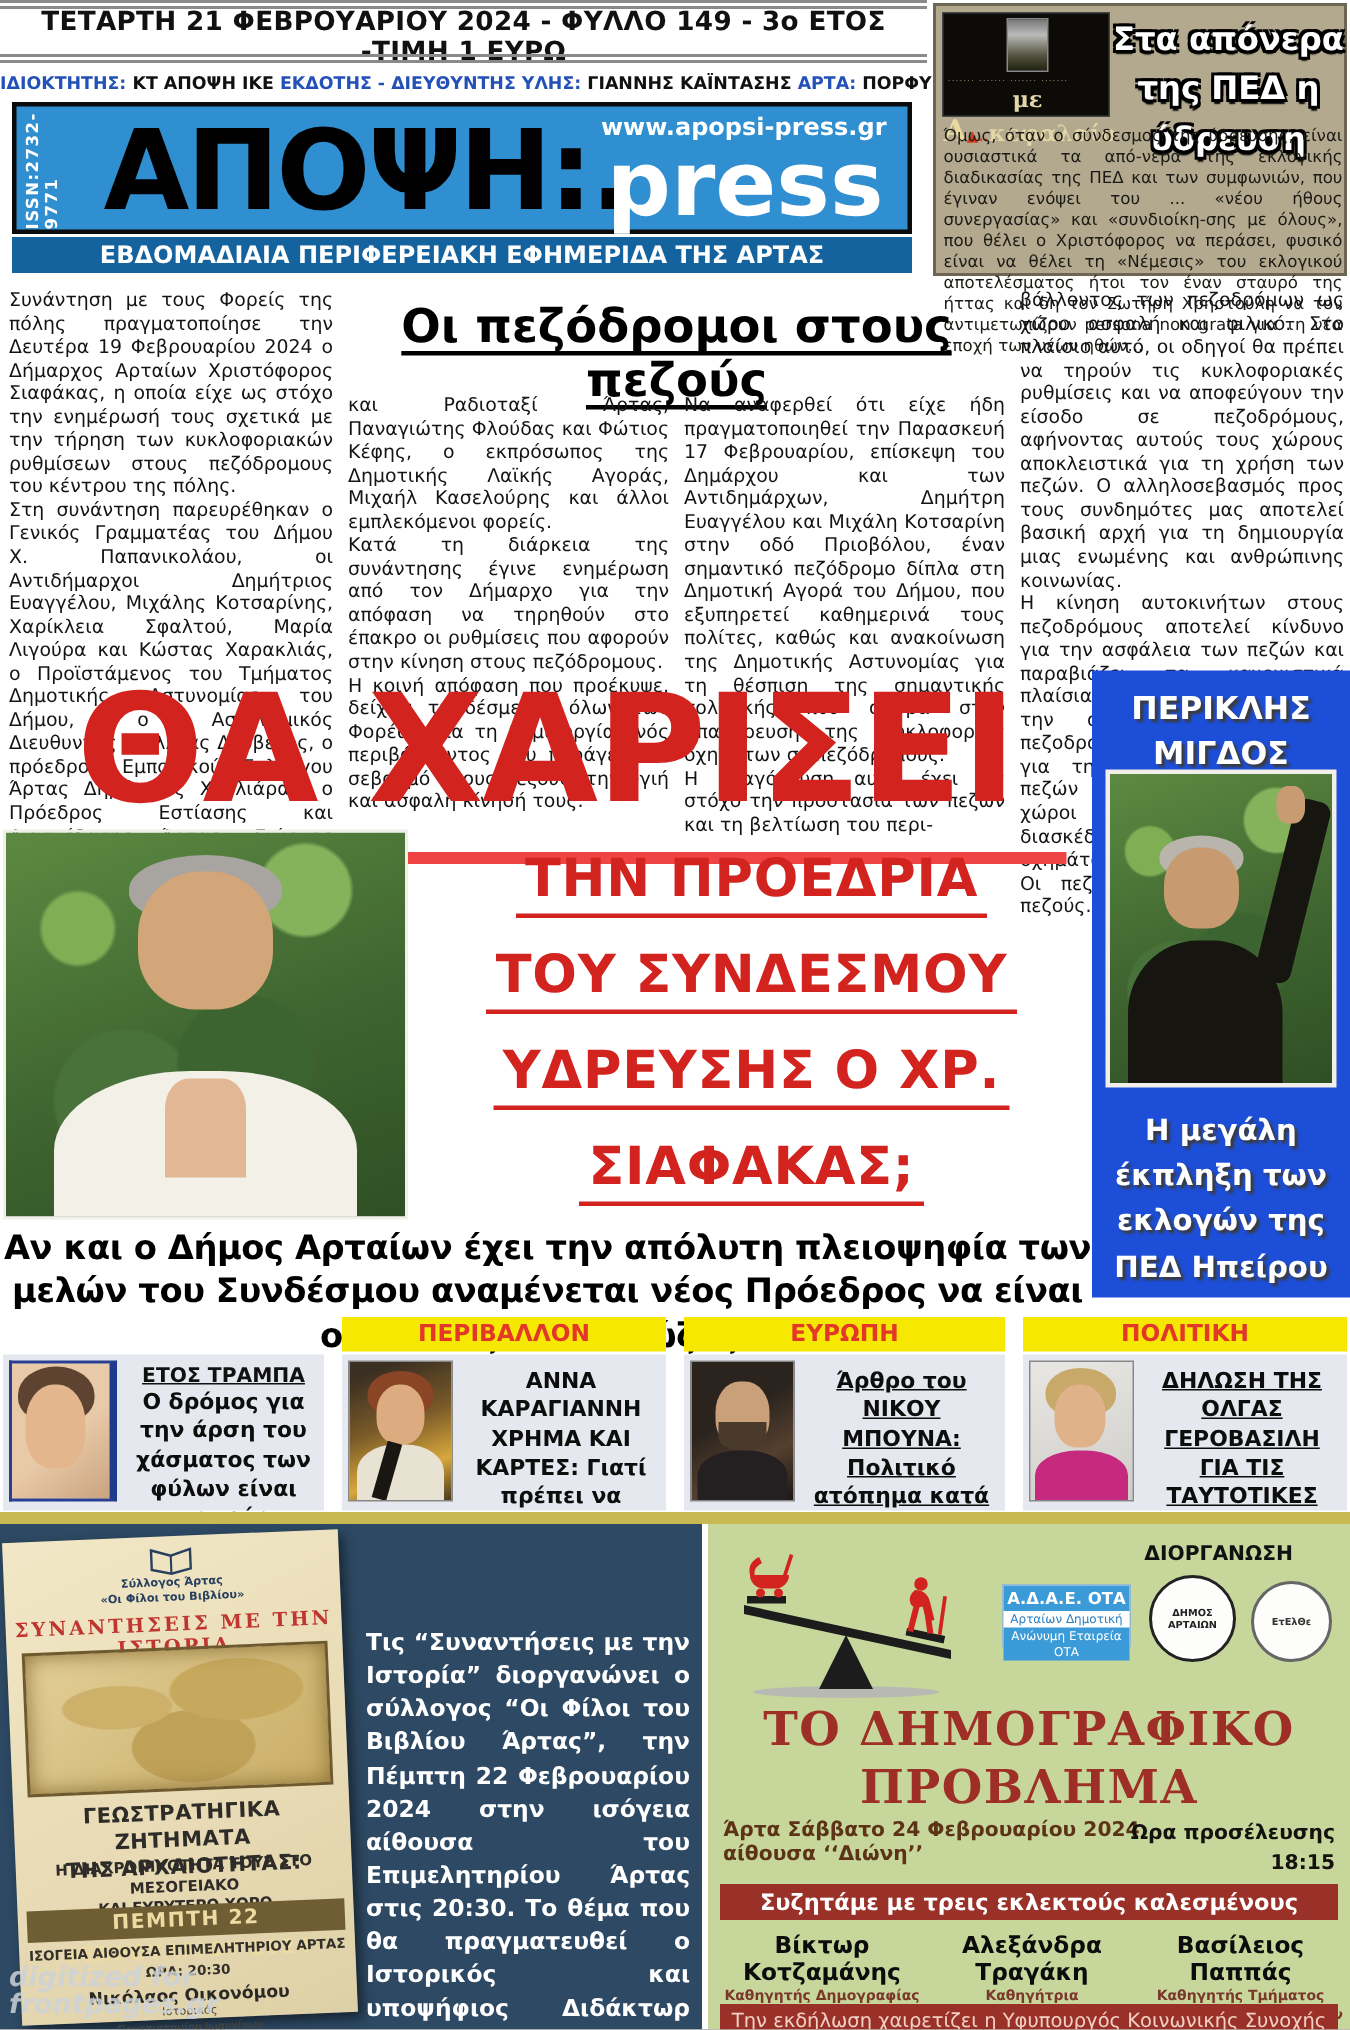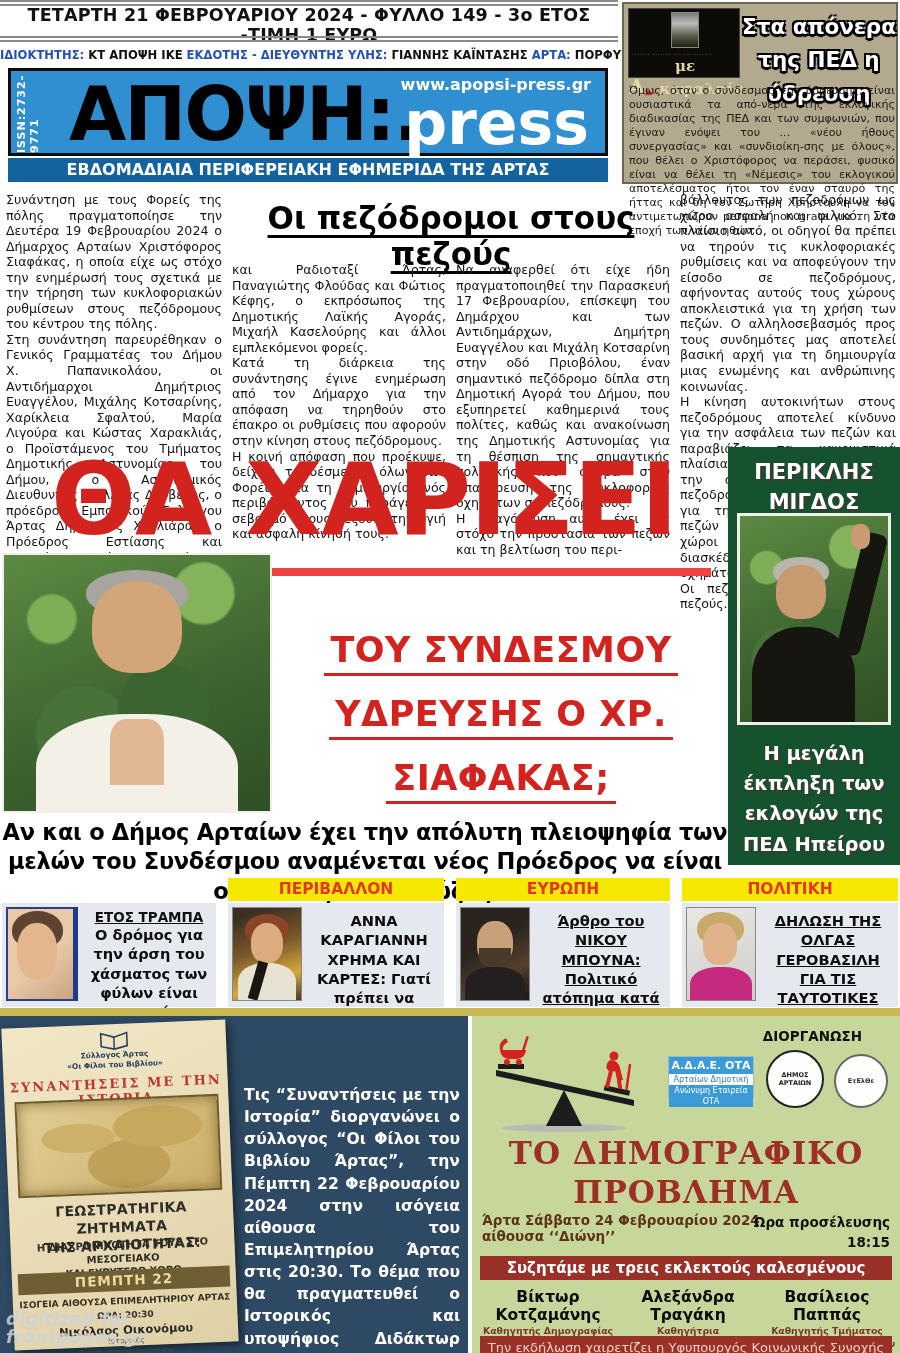--- a/index.html
+++ b/index.html
@@ -41,21 +41,21 @@
 
   
   .red{color:#d2231f}
   .bighead{font-size:100px;font-weight:bold;letter-spacing:-1px;line-height:.95;
            border-bottom:8px solid #ef4444;padding:0 34px 10px}
   .redline{font-size:35px;font-weight:bold;letter-spacing:.5px}
   .redline span{border-bottom:3px solid #d2231f;padding:0 6px 3px}
   .subhead{font-size:22.5px;font-weight:bold;color:#000;line-height:1.3;letter-spacing:-.3px}
 
   
-  .migdos{background:#14532d}
+  .migdos{background:#1d4ed8}
   .mg-name{color:#fff;font-weight:bold;font-size:21px;line-height:1.45;text-shadow:2px 2px 2px #3c3a33}
   .mg-cap{color:#fff;font-weight:bold;font-size:19.5px;line-height:1.55;text-shadow:2px 2px 2px #3c3a33}
   .photo-frame{border:3px solid #f2efe8;overflow:hidden}
   .greenbg{background:
      radial-gradient(circle at 18% 25%,#7fae55 0 8%,transparent 9%),
      radial-gradient(circle at 75% 15%,#85b35c 0 10%,transparent 11%),
      radial-gradient(circle at 60% 60%,#3c6430 0 20%,transparent 21%),
      radial-gradient(circle at 30% 70%,#49713a 0 18%,transparent 19%),
      linear-gradient(160deg,#5c8a42,#3f6530 55%,#2f4f24)}
 
@@ -189,20 +189,21 @@
 
   <div class="abs photo-frame greenbg" style="left:2px;top:553px;width:270px;height:260px;border-width:2px">
     <div class="person" style="left:0;top:0;width:100%;height:100%">
       <div class="p-body" style="left:12%;bottom:-8%;width:76%;height:46%;background:#f3f0e7"></div>
       <div class="abs" style="left:40%;bottom:10%;width:20%;height:26%;background:#e2b894;border-radius:30% 30% 0 0"></div>
       <div class="p-hair" style="left:31%;top:6%;width:38%;height:18%;background:#a8a5a0"></div>
       <div class="p-head" style="left:33%;top:10%;width:34%;height:36%;background:#d2a678"></div>
     </div>
   </div>
 
+  <div class="abs ctr" style="left:280px;top:566px;width:442px"><span class="redline red"><span>ΤΗΝ ΠΡΟΕΔΡΙΑ</span></span></div>
   <div class="abs ctr" style="left:280px;top:630px;width:442px"><span class="redline red"><span>ΤΟΥ ΣΥΝΔΕΣΜΟΥ</span></span></div>
   <div class="abs ctr" style="left:280px;top:694px;width:442px"><span class="redline red"><span>ΥΔΡΕΥΣΗΣ Ο ΧΡ.</span></span></div>
   <div class="abs ctr" style="left:280px;top:758px;width:442px"><span class="redline red"><span>ΣΙΑΦΑΚΑΣ;</span></span></div>
 
   <div class="abs subhead ctr" style="left:2px;top:818px;width:726px">Αν και ο Δήμος Αρταίων έχει την απόλυτη πλειοψηφία των μελών του Συνδέσμου αναμένεται νέος Πρόεδρος να είναι ο Κώστας Παπασιώζος...</div>
 
   <div class="abs cat-band ctr" style="left:228px;top:878px;width:216px;height:23px">ΠΕΡΙΒΑΛΛΟΝ</div>
   <div class="abs cat-band ctr" style="left:456px;top:878px;width:214px;height:23px">ΕΥΡΩΠΗ</div>
   <div class="abs cat-band ctr" style="left:682px;top:878px;width:216px;height:23px">ΠΟΛΙΤΙΚΗ</div>
 

